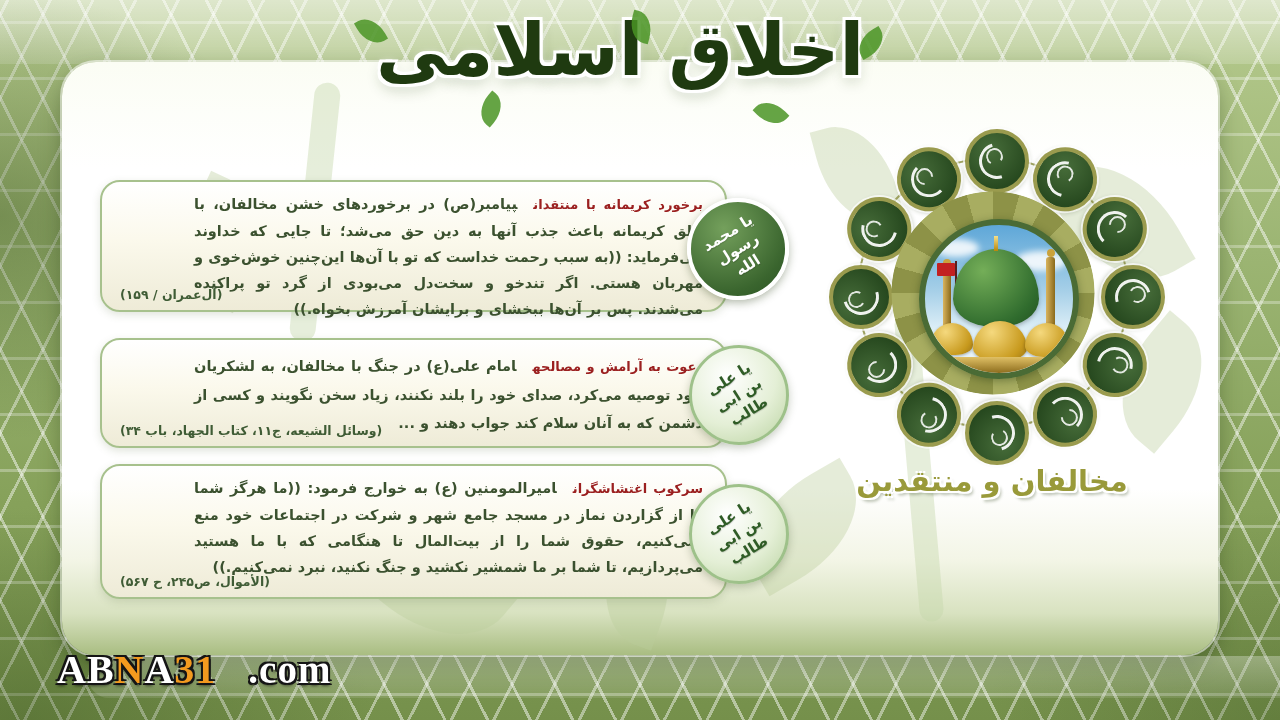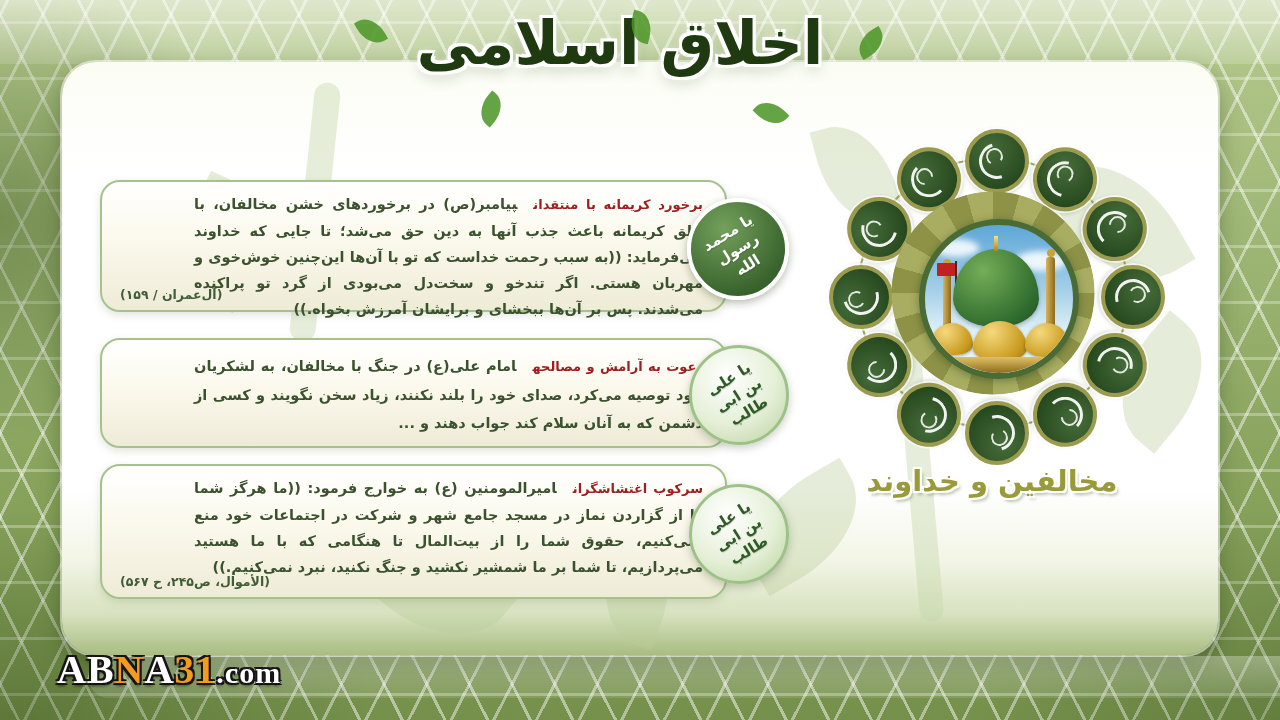--- a/index.html
+++ b/index.html
@@ -28,21 +28,21 @@
     background:linear-gradient(180deg,#fbfdf4 0%,#ffffff 18%,#ffffff 72%,#f3f5e6 84%,#d8e2c0 93%,#a9bd82 100%);
     box-shadow:0 0 0 2px rgba(255,255,255,.55), 0 10px 22px rgba(35,55,15,.40);
     overflow:hidden;}
 
   
   .wleaf{position:absolute;background:rgba(186,206,156,.38);border-radius:0 75% 0 75%;pointer-events:none;}
   .wbranch{position:absolute;background:rgba(196,214,170,.42);border-radius:14px;pointer-events:none;}
 
   
   .title-wrap{position:absolute;left:50%;top:8px;width:760px;margin-left:-400px;text-align:center;z-index:6;}
-  .title-text{direction:rtl;display:inline-block;font-size:60px;font-weight:bold;color:#1f3a10;letter-spacing:-2px;
+  .title-text{direction:rtl;display:inline-block;font-size:72px;font-weight:bold;color:#1f3a10;letter-spacing:-2px;
     text-shadow:-3px -3px 0 #fff,3px -3px 0 #fff,-3px 3px 0 #fff,3px 3px 0 #fff,0 0 10px #fff,0 6px 14px rgba(40,70,20,.25);}
   .sprig{position:absolute;width:22px;height:30px;background:#4a9424;border-radius:0 80% 0 80%;opacity:.85;pointer-events:none;}
 
   
   .card{position:absolute;left:38px;width:623px;border-radius:20px;border:2px solid #a7c18d;
     background:linear-gradient(180deg,#ffffff 0%,#fbf9ec 45%,#eeebd7 100%);
     box-shadow:0 3px 8px rgba(90,110,60,.18);z-index:3;overflow:visible;}
   .card-1{top:118px;height:128px;}
   .card-2{top:276px;height:106px;}
   .card-3{top:402px;height:131px;}
@@ -118,21 +118,21 @@
   .q-2{font-size:29px;color:#999a3a;}
   .q-3{font-size:32px;color:#2e5523;letter-spacing:1px;}
 
   
   .logo-band{position:absolute;left:88px;top:656px;width:1192px;height:42px;border-radius:21px 0 0 21px;z-index:5;
     background:linear-gradient(180deg, rgba(255,255,255,.30), rgba(255,255,255,.10));}
   .logo{position:absolute;left:57px;top:646px;z-index:6;font-family:"Liberation Serif",serif;font-weight:bold;cursor:pointer;}
   .logo span{font-size:40px;letter-spacing:1px;
     text-shadow:-2px -2px 0 #151515,2px -2px 0 #151515,-2px 2px 0 #151515,2px 2px 0 #151515,0 3px 3px rgba(0,0,0,.55);}
   .logo .lw{color:#ffffff;} .logo .lo{color:#f39a1f;}
-  .logo .lcom{font-size:30px;}
+  .logo .lcom{font-size:39px;margin-left:32px;}
 </style>
 </head>
 <body>
 
 <div class="stage">
   <div class="bg-pattern"></div>
   <div class="bg-top-light"></div>
   <div class="bg-vignette"></div>
 
   <div class="panel">
@@ -150,20 +150,21 @@
     <div class="card card-1">
       <p class="card-text"><span class="card-heading">برخورد کریمانه با منتقدان</span><span>پیامبر(ص) در برخوردهای خشن مخالفان، با خلق کریمانه باعث جذب آنها به دین حق می‌شد؛ تا جایی که خداوند می‌فرماید: ((به سبب رحمت خداست که تو با آن‌ها این‌چنین خوش‌خوی و مهربان هستی. اگر تندخو و سخت‌دل می‌بودی از گرد تو پراکنده می‌شدند. پس بر آن‌ها ببخشای و برایشان آمرزش بخواه.))</span></p>
       <div class="card-citation">(آل‌عمران / ۱۵۹)</div>
       <div class="seal seal-green">
         <span class="seal-text">یا محمد رسول الله</span>
       </div>
     </div>
 
     <div class="card card-2">
       <p class="card-text"><span class="card-heading">دعوت به آرامش و مصالحه</span><span>امام علی(ع) در جنگ با مخالفان، به لشکریان خود توصیه می‌کرد، صدای خود را بلند نکنند، زیاد سخن نگویند و کسی از دشمن که به آنان سلام کند جواب دهند و ...</span></p>
+      <div class="card-citation">(وسائل الشیعه، ج۱۱، کتاب الجهاد، باب ۳۴)</div>
       <div class="seal seal-light">
         <span class="seal-text">یا علی بن ابی طالب</span>
       </div>
     </div>
 
     <div class="card card-3">
       <p class="card-text"><span class="card-heading">سرکوب اغتشاشگران</span><span>امیرالمومنین (ع) به خوارج فرمود: ((ما هرگز شما را از گزاردن نماز در مسجد جامع شهر و شرکت در اجتماعات خود منع نمی‌کنیم، حقوق شما را از بیت‌المال تا هنگامی که با ما هستید می‌پردازیم، تا شما بر ما شمشیر نکشید و جنگ نکنید، نبرد نمی‌کنیم.))</span></p>
       <div class="card-citation">(الأموال، ص۲۴۵، ح ۵۶۷)</div>
       <div class="seal seal-light">
         <span class="seal-text">یا علی بن ابی طالب</span>
@@ -194,21 +195,21 @@
         <div class="flag-cloth" style="left:12px;top:38px;"></div>
         <div class="green-dome"></div>
         <div class="gold-dome" style="left:6px;bottom:18px;width:42px;height:32px;"></div>
         <div class="gold-dome" style="left:48px;bottom:12px;width:54px;height:40px;"></div>
         <div class="gold-dome" style="right:4px;bottom:16px;width:44px;height:34px;"></div>
         <div class="wall"></div>
       </div>
     </div>
 
     <div class="question">
-      <div class="q-line q-2">مخالفین و خداوند</div>
+      <div class="q-line q-2">مخالفان و منتقدین</div>
     </div>
   </div>
 
   <div class="title-wrap">
     <span class="title-text">اخلاق اسلامی</span>
     <span class="sprig" style="left:120px;top:8px;transform:rotate(-30deg);"></span>
     <span class="sprig" style="left:240px;top:86px;transform:rotate(40deg);"></span>
     <span class="sprig" style="left:390px;top:4px;transform:rotate(15deg);"></span>
     <span class="sprig" style="left:520px;top:90px;transform:rotate(-45deg);"></span>
     <span class="sprig" style="left:620px;top:20px;transform:rotate(60deg);"></span>

